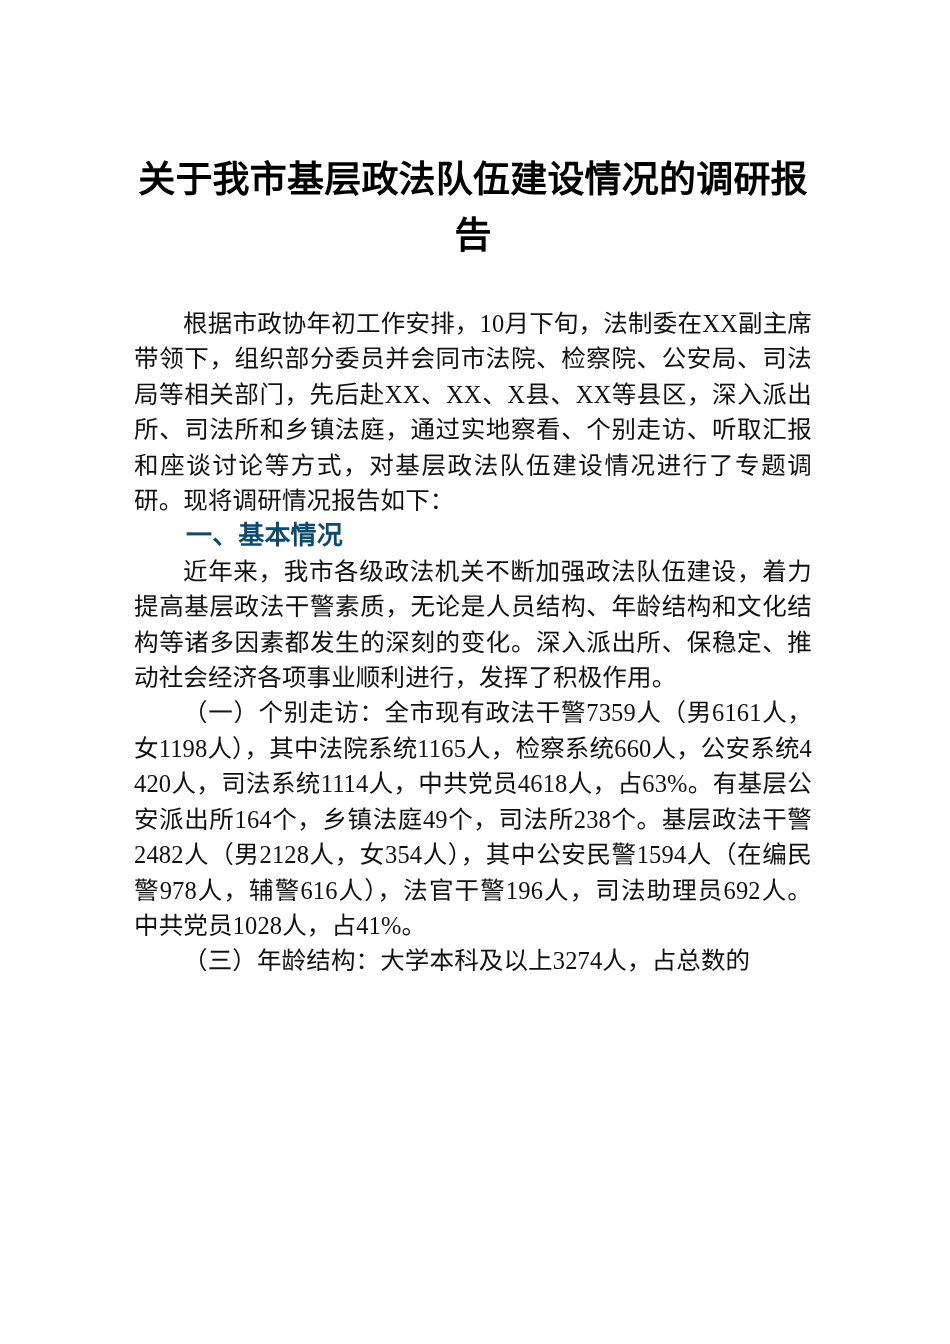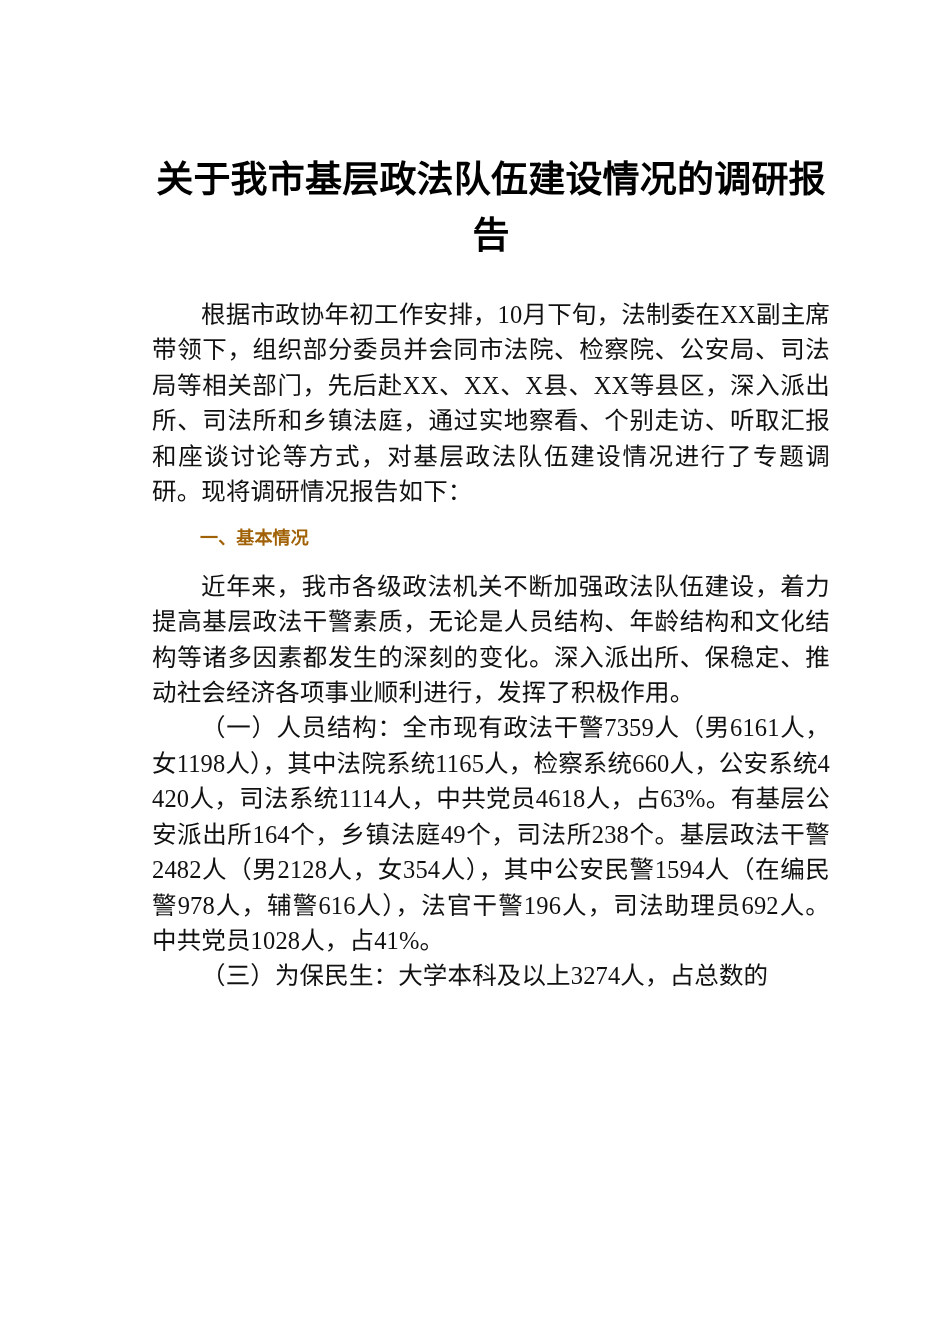--- a/index.html
+++ b/index.html
@@ -14,21 +14,21 @@
     width: 950px;
     height: 1344px;
     background: #ffffff;
     margin: 0 auto;
     overflow: hidden;
     box-sizing: border-box;
   }
 
   .doc-body {
     position: absolute;
-    left: 152px;
+    left: 134px;
     top: 0;
     width: 678px;
   }
 
   
   .doc-title {
     margin: 0;
     padding-top: 152px;
     font-family: "Liberation Serif", "DejaVu Serif", serif;
     font-weight: bold;
@@ -48,48 +48,48 @@
     line-height: 35.4px;
     color: #111111;
     text-align: justify;
     text-justify: inter-ideograph;
     text-indent: 2em;
     letter-spacing: 0.15px;
     word-break: break-all;
   }
 
   .para.first-para {
-    margin-top: 33px;
+    margin-top: 42px;
   }
 
   
   .heading {
-    margin: 12px;
+    margin: 0;
     font-family: "Liberation Sans", "DejaVu Sans", sans-serif;
     font-weight: bold;
-    font-size: 18px;
+    font-size: 26px;
     line-height: 35.4px;
-    color: #a16207;
+    color: #0c4a6e;
     text-indent: 2em;
     letter-spacing: 0.15px;
   }
 </style>
 </head>
 <body>
 
 <div class="page">
   <div class="doc-body">
 
     <h1 class="doc-title">关于我市基层政法队伍建设情况的调研报告</h1>
 
     <p class="para first-para">根据市政协年初工作安排，10月下旬，法制委在XX副主席带领下，组织部分委员并会同市法院、检察院、公安局、司法局等相关部门，先后赴XX、XX、X县、XX等县区，深入派出所、司法所和乡镇法庭，通过实地察看、个别走访、听取汇报和座谈讨论等方式，对基层政法队伍建设情况进行了专题调研。现将调研情况报告如下：</p>
 
     <p class="heading">一、基本情况</p>
 
     <p class="para">近年来，我市各级政法机关不断加强政法队伍建设，着力提高基层政法干警素质，无论是人员结构、年龄结构和文化结构等诸多因素都发生的深刻的变化。深入派出所、保稳定、推动社会经济各项事业顺利进行，发挥了积极作用。</p>
 
-    <p class="para">（一）人员结构：全市现有政法干警7359人（男6161人，女1198人），其中法院系统1165人，检察系统660人，公安系统4420人，司法系统1114人，中共党员4618人，占63%。有基层公安派出所164个，乡镇法庭49个，司法所238个。基层政法干警2482人（男2128人，女354人），其中公安民警1594人（在编民警978人，辅警616人），法官干警196人，司法助理员692人。中共党员1028人，占41%。</p>
+    <p class="para">（一）个别走访：全市现有政法干警7359人（男6161人，女1198人），其中法院系统1165人，检察系统660人，公安系统4420人，司法系统1114人，中共党员4618人，占63%。有基层公安派出所164个，乡镇法庭49个，司法所238个。基层政法干警2482人（男2128人，女354人），其中公安民警1594人（在编民警978人，辅警616人），法官干警196人，司法助理员692人。中共党员1028人，占41%。</p>
 
 
-    <p class="para">（三）为保民生：大学本科及以上3274人，占总数的</p>
+    <p class="para">（三）年龄结构：大学本科及以上3274人，占总数的</p>
 
   </div>
 </div>
 
 </body></html>

